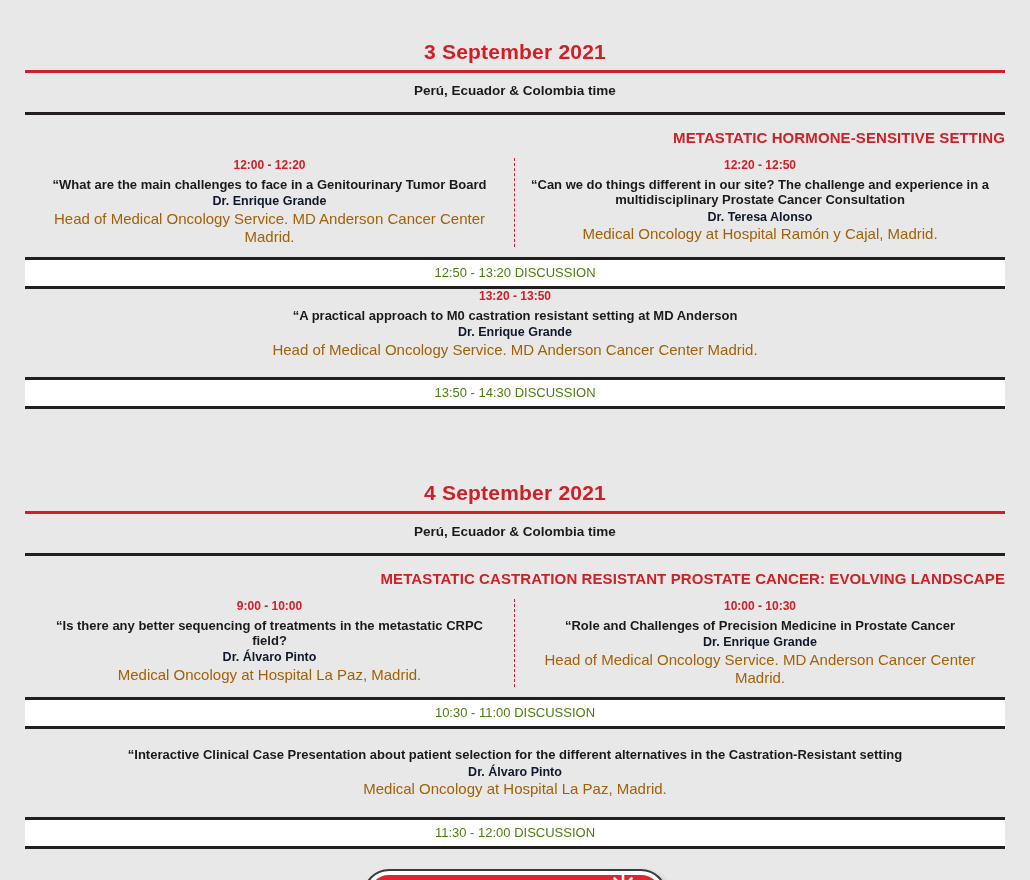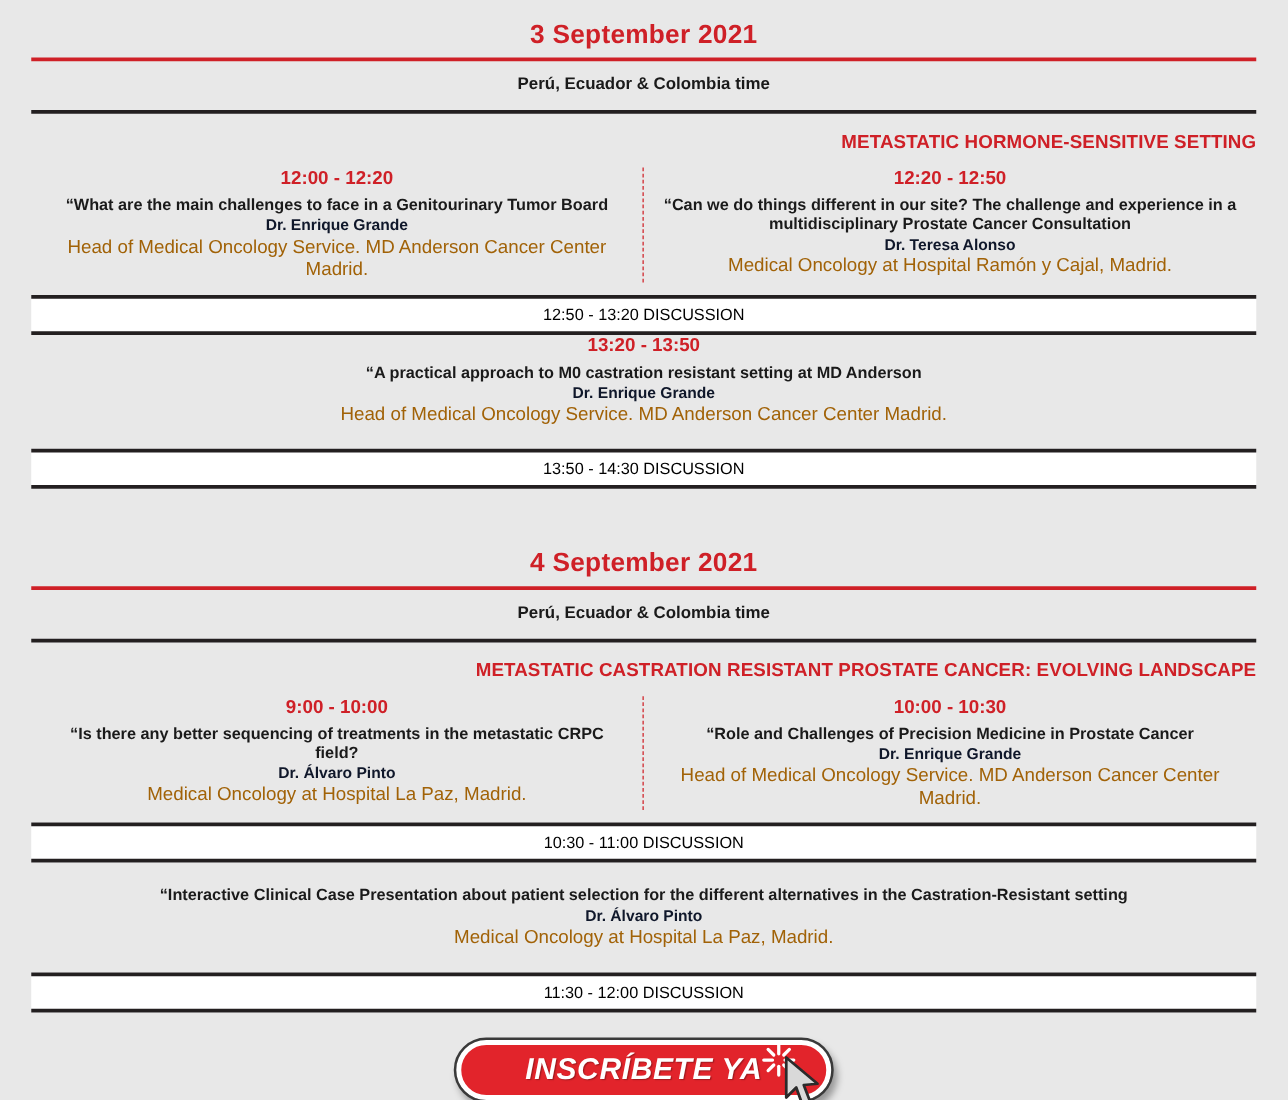--- a/index.html
+++ b/index.html
@@ -20,20 +20,21 @@
     margin: 0 auto;
     padding-top: 12px;
   }
   .day-title {
     text-align: center;
     color: #cf2027;
     font-size: 21px;
     font-weight: bold;
     letter-spacing: 0.2px;
     padding: 4px 0 6px 0;
+    margin-top: 24px;
   }
   .rule-red {
     height: 3px;
     background: #cf2027;
     width: 100%;
     margin: 0 0 8px 0;
   }
   .timezone {
     text-align: center;
     font-size: 13.5px;
@@ -61,21 +62,21 @@
     align-items: stretch;
   }
   .col {
     width: 50%;
     padding: 0 12px;
     text-align: center;
   }
   .col.left { border-right: 1px dashed #cf2027; }
   .time {
     color: #cf2027;
-    font-size: 15px;
+    font-size: 12px;
     font-weight: bold;
     padding-bottom: 5px;
   }
   .talk-title {
     font-size: 13px;
     font-weight: bold;
     color: #1a1a1a;
     line-height: 1.18;
     padding-bottom: 2px;
   }
@@ -94,21 +95,21 @@
     text-align: center;
     padding: 0 20px 8px 20px;
   }
   .discussion-bar {
     width: 100%;
     background: #ffffff;
     border-top: 3px solid #231f20;
     border-bottom: 3px solid #231f20;
     text-align: center;
     font-size: 13px;
-    color: #000000;
+    color: #4d7c0f;
     padding: 5px 0 6px 0;
     margin-top: 10px;
   }
   .spacer-lg { height: 44px; }
   .spacer-md { height: 18px; }
 
   
   .cta-wrap {
     width: 100%;
     display: flex;

